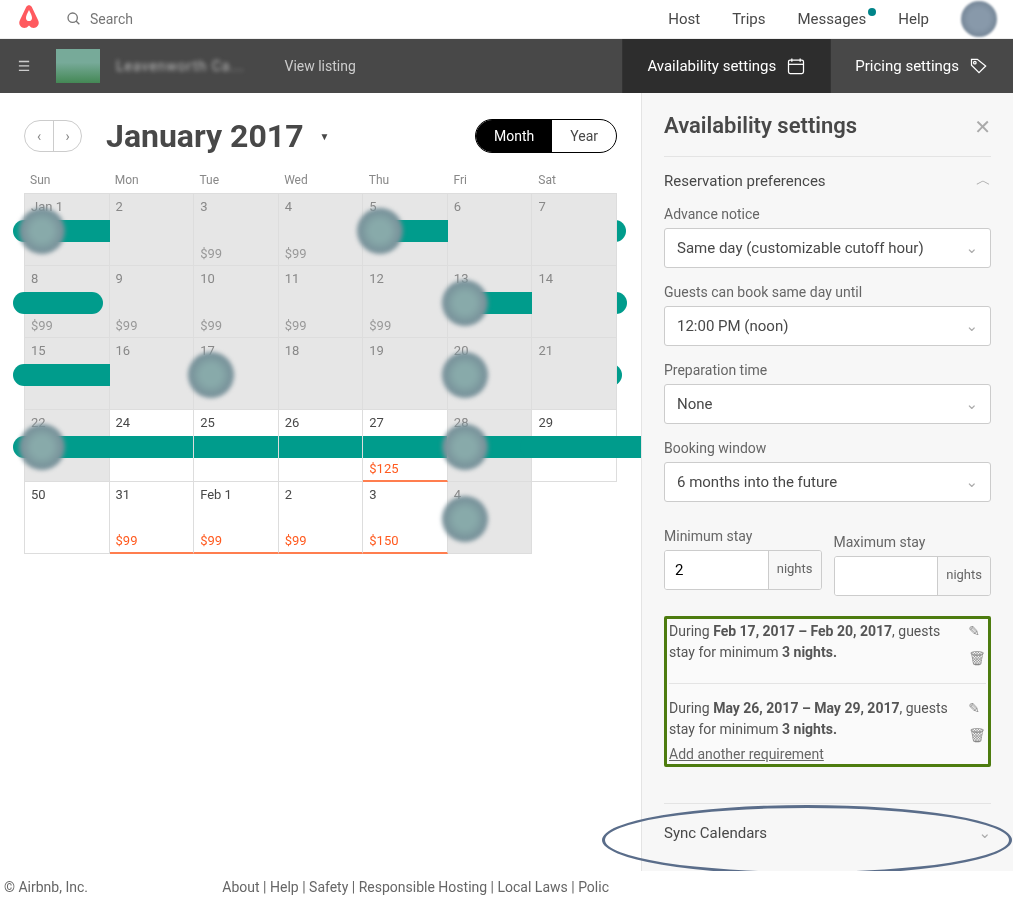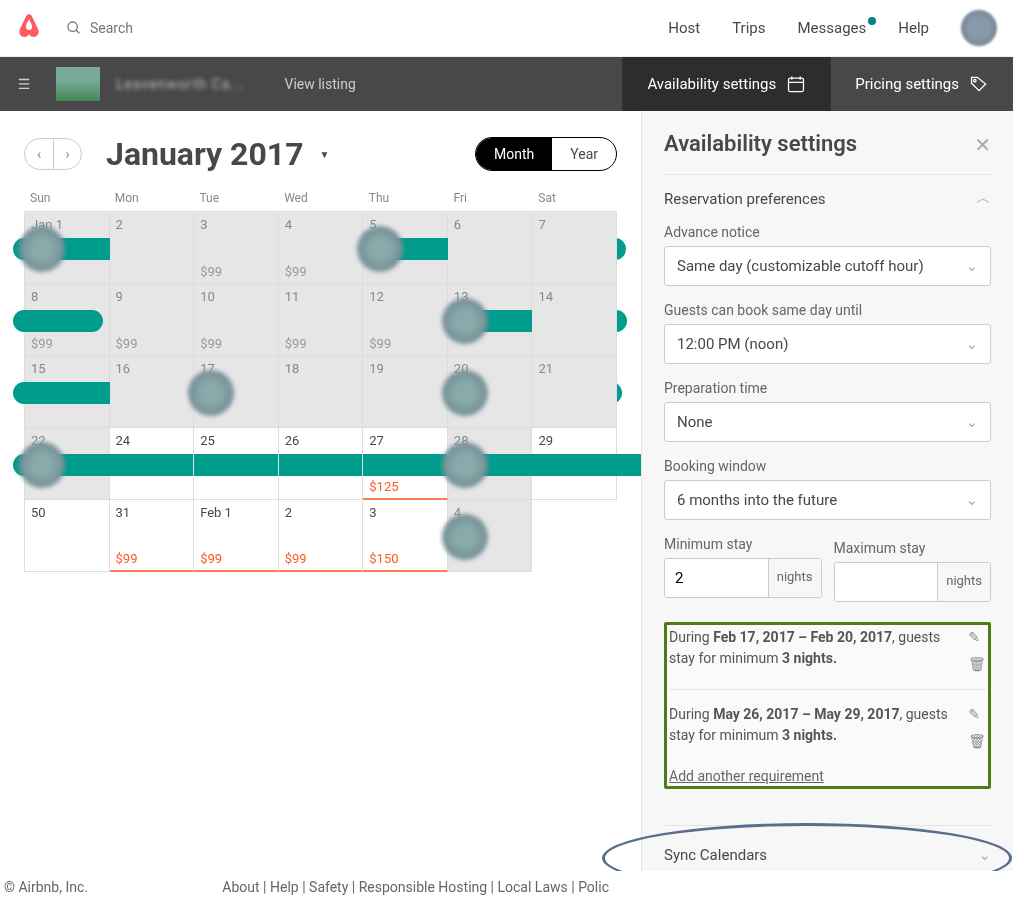--- a/index.html
+++ b/index.html
@@ -1,17 +1,17 @@
 <!DOCTYPE html>
 <html><head>
 <meta charset="utf-8">
 <style>
 *{box-sizing:border-box;margin:0;padding:0;font-family:-apple-system,BlinkMacSystemFont,"Segoe UI",Roboto,Helvetica,Arial,sans-serif}
 body{background:#fff;color:#484848;font-size:14px}
-.topbar{height:57px;display:flex;align-items:center;padding:0 16px;border-bottom:1px solid #eee}
+.topbar{height:39px;display:flex;align-items:center;padding:0 16px;border-bottom:1px solid #eee}
 .logo{color:#ff5a5f;font-size:28px;margin-right:16px}
 .search-wrap{display:flex;align-items:center;color:#767676;flex:0 0 auto;margin-left:8px}
 .search-wrap svg{margin-right:8px}
 .topnav{margin-left:auto;display:flex;align-items:center;gap:32px}
 .topnav a{color:#484848;text-decoration:none;font-size:15px;position:relative}
 .msgdot{width:8px;height:8px;background:#008489;border-radius:50%;position:absolute;top:-2px;right:-10px}
 .avatar{width:36px;height:36px;border-radius:50%;background:radial-gradient(circle,#89a 40%,#678 100%);filter:blur(1px)}
 .subbar{height:54px;background:#484848;display:flex;align-items:center;color:#fff}
 .hamb{width:48px;display:flex;align-items:center;justify-content:center;color:#ccc}
 .thumb{width:44px;height:34px;background:linear-gradient(#7a9 40%,#485 100%);margin-left:8px}
@@ -54,21 +54,21 @@
 .select{background:#fff;border:1px solid #ccc;border-radius:3px;padding:10px 12px;display:flex;justify-content:space-between;font-size:15px;color:#484848}
 .stay-row{display:flex;gap:12px;margin-top:16px}
 .stay-col{flex:1}
 .stay-input{display:flex;border:1px solid #ccc;border-radius:3px;background:#fff;overflow:hidden}
 .stay-input input{border:none;padding:10px;width:70%;font-size:15px;outline:none}
 .stay-unit{background:#f7f7f7;padding:10px 8px;font-size:13px;color:#666;border-left:1px solid #ccc}
 .req-box{border:3px solid #4d7c0f;border-radius:2px;background:#fafafa;padding:2px;margin-top:20px}
 .req-item{display:flex;justify-content:space-between;gap:10px;font-size:14px;color:#555;line-height:1.5}
 .req-item+.req-item{margin-top:14px;border-top:1px solid #e4e4e4;padding-top:14px}
 .req-icons{display:flex;flex-direction:column;gap:6px;color:#888}
-.add-req{margin-top:16px;text-decoration:underline;color:#666;font-size:14px;cursor:pointer}
+.add-req{text-decoration:underline;color:#666;font-size:14px;cursor:pointer}
 .sync-sect{margin-top:36px;border-top:1px solid #e4e4e4;padding-top:20px;display:flex;justify-content:space-between;align-items:center;font-size:15px;color:#484848}
 .circle-ann{position:absolute;bottom:8px;left:-40px;width:410px;height:70px;border:3px solid #5a6d8a;border-radius:50%;pointer-events:none}
 .footer{position:fixed;bottom:0;left:0;right:0;background:#fff;padding:8px 4px;font-size:14px;color:#666;display:flex;gap:6px}
 .footer .links{margin-left:auto;margin-right:400px}
 .footer a{color:#666;text-decoration:none}
 </style>
 </head>
 <body>
 
 <div class="topbar">
@@ -303,28 +303,28 @@
       </div>
 
     <div class="label">Booking window</div>
     <div class="select">
         <span>6 months into the future</span>
         <span class="chev">⌄</span>
       </div>
 
     <div class="stay-row">
       <div class="stay-col">
-        <div class="label" style="margin-top:0">Minimum stay</div>
+        <div class="label" style="margin-top:10px">Minimum stay</div>
         <div class="stay-input">
             <input value="2" style="">
             <div class="stay-unit">nights</div>
           </div>
       </div>
       <div class="stay-col">
-        <div class="label" style="margin-top:4px">Maximum stay</div>
+        <div class="label" style="margin-top:16px">Maximum stay</div>
         <div class="stay-input">
             <input value="" style="">
             <div class="stay-unit">nights</div>
           </div>
       </div>
     </div>
 
     <div class="req-box">
       <div class="req-item">
         <div><span>During </span><b>Feb 17, 2017 – Feb 20, 2017</b><span>, guests stay for minimum </span><b>3 nights.</b></div>

